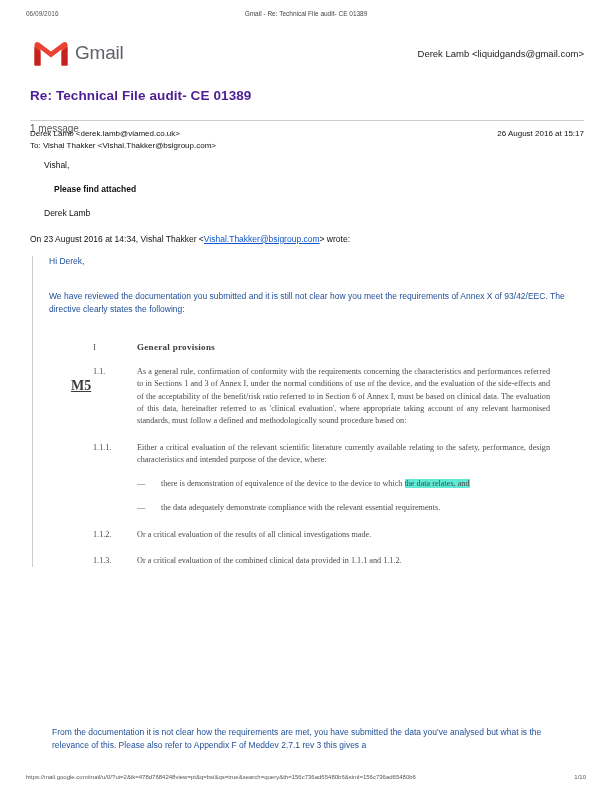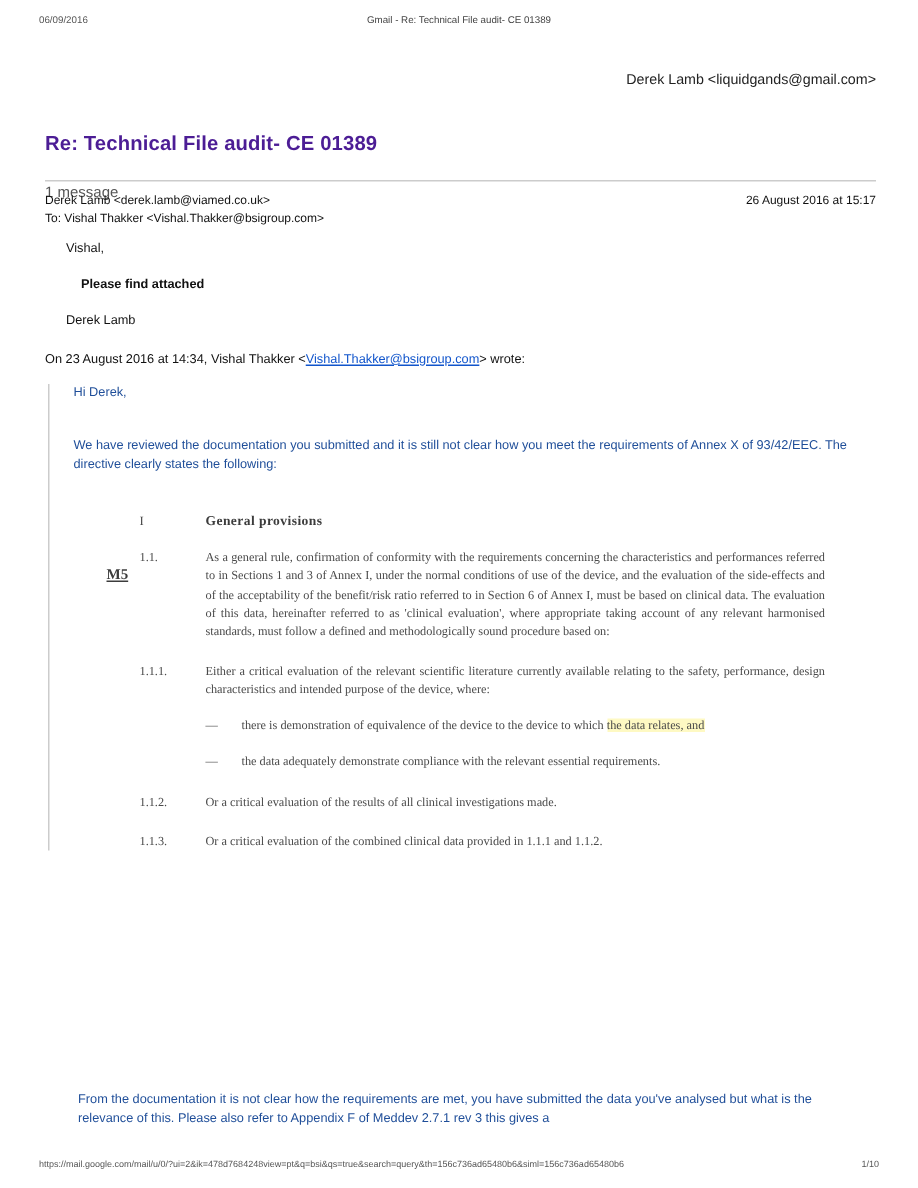--- a/index.html
+++ b/index.html
@@ -190,21 +190,21 @@
     position: absolute;
     left: 0;
     font-size: 8.5px;
   }
   .m5 {
     position: absolute;
     left: -22px;
     top: 36px;
     font-family: "Liberation Serif", serif;
     font-weight: bold;
-    font-size: 10px;
+    font-size: 14px;
     color: #3c3c3c;
     text-decoration: underline;
   }
   .clause {
     position: relative;
     margin-top: 14px;
     padding-left: 44px;
     text-align: justify;
     line-height: 1.5;
     color: #4a4a4a;
@@ -221,21 +221,21 @@
     text-align: justify;
     line-height: 1.5;
     color: #4a4a4a;
   }
   .dash .bar {
     position: absolute;
     left: 44px;
     top: 0;
   }
   .hl {
-    background: #fef9c3;
+    background: #5eead4;
   }
 
   
   .closing {
     position: absolute;
     left: 52px;
     right: 34px;
     top: 726px;
     color: #1f4e99;
     font-size: 8.5px;
@@ -261,20 +261,31 @@
 <body>
 
 <div class="page">
 
   <div class="print-header">
     <span class="ph-date">06/09/2016</span>
     <span class="ph-title">Gmail - Re: Technical File audit- CE 01389</span>
   </div>
 
   <div class="brand-row">
+    <div class="gmail-logo">
+      <span class="m-icon">
+        <svg width="34" height="26" viewBox="0 0 34 26" xmlns="http://www.w3.org/2000/svg">
+          <path d="M2 24 L2 4 L17 15 L32 4 L32 24 Z" fill="#ffffff"></path>
+          <path d="M0.5 25.5 L0.5 5 C0.5 2.5 3 1 5 2.6 L17 11.5 L29 2.6 C31 1 33.5 2.5 33.5 5 L33.5 25.5 L27.5 25.5 L27.5 9.5 L17 17.5 L6.5 9.5 L6.5 25.5 Z" fill="#ea4335"></path>
+          <path d="M0.5 25.5 L0.5 7 L6.5 11.5 L6.5 25.5 Z" fill="#c5221f"></path>
+          <path d="M33.5 25.5 L27.5 25.5 L27.5 11.5 L33.5 7 L33.5 25.5 Z" fill="#c5221f"></path>
+        </svg>
+      </span>
+      <span class="gmail-word">Gmail</span>
+    </div>
     <div class="account-email">Derek Lamb &lt;liquidgands@gmail.com&gt;</div>
   </div>
 
   <div class="subject-wrap">
     <div class="subject">Re: Technical File audit- CE 01389</div>
     <div class="msg-count">1 message</div>
   </div>
   <div class="hr"></div>
 
   <div class="meta">

